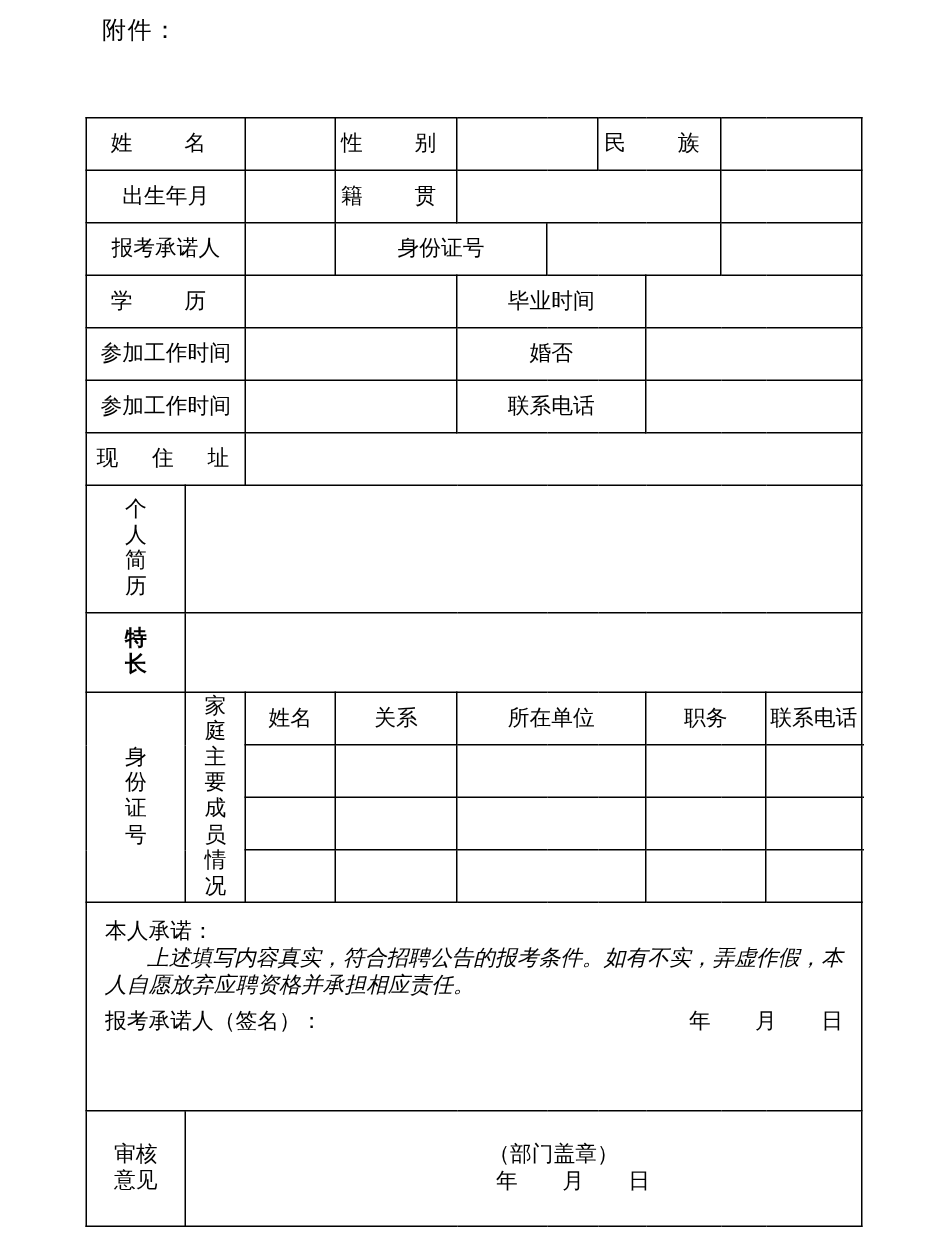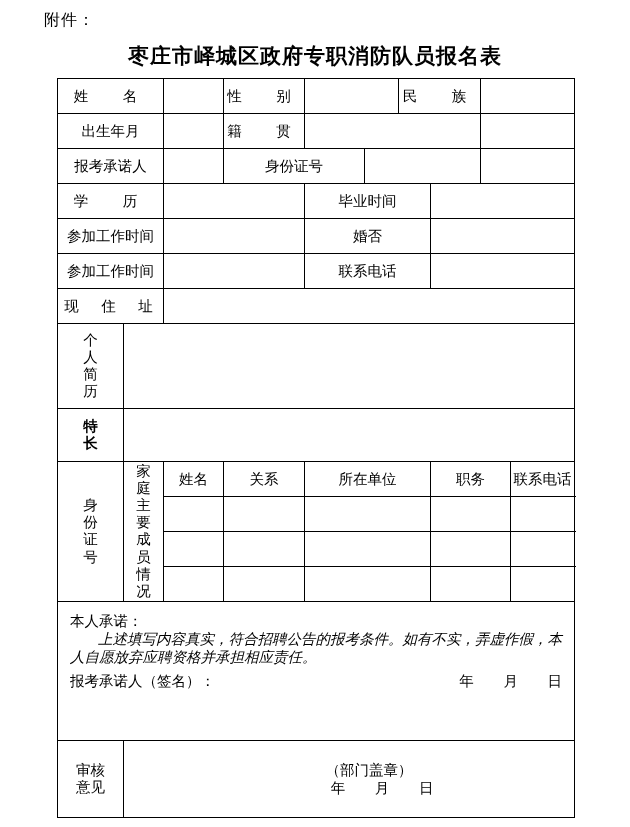--- a/index.html
+++ b/index.html
@@ -17,21 +17,21 @@
   }
   .page {
     position: relative;
     width: 630px;
     height: 827px;
     box-sizing: border-box;
     padding: 0;
   }
   .attach-label {
     position: absolute;
-    left: 44px;
+    left: 68px;
     top: 10px;
     font-size: 16px;
     letter-spacing: 1px;
     font-family: "Liberation Serif", "DejaVu Serif", serif;
   }
   .doc-title {
     position: absolute;
     left: 0;
     right: 0;
     top: 42px;
@@ -99,21 +99,20 @@
   .seal-date span { margin-left: 26px; }
   .hdr-row td { height: 30px; font-size: 14px; }
 </style>
 </head>
 <body>
 
 <div class="page">
 
   <div class="attach-label">附件：</div>
 
-  <div class="doc-title">枣庄市峄城区政府专职消防队员报名表</div>
 
   <table class="form">
     <colgroup>
       <col style="width:66px">
       <col style="width:40px">
       <col style="width:36px">
       <col style="width:24px">
       <col style="width:64px">
       <col style="width:17px">
       <col style="width:60px">

